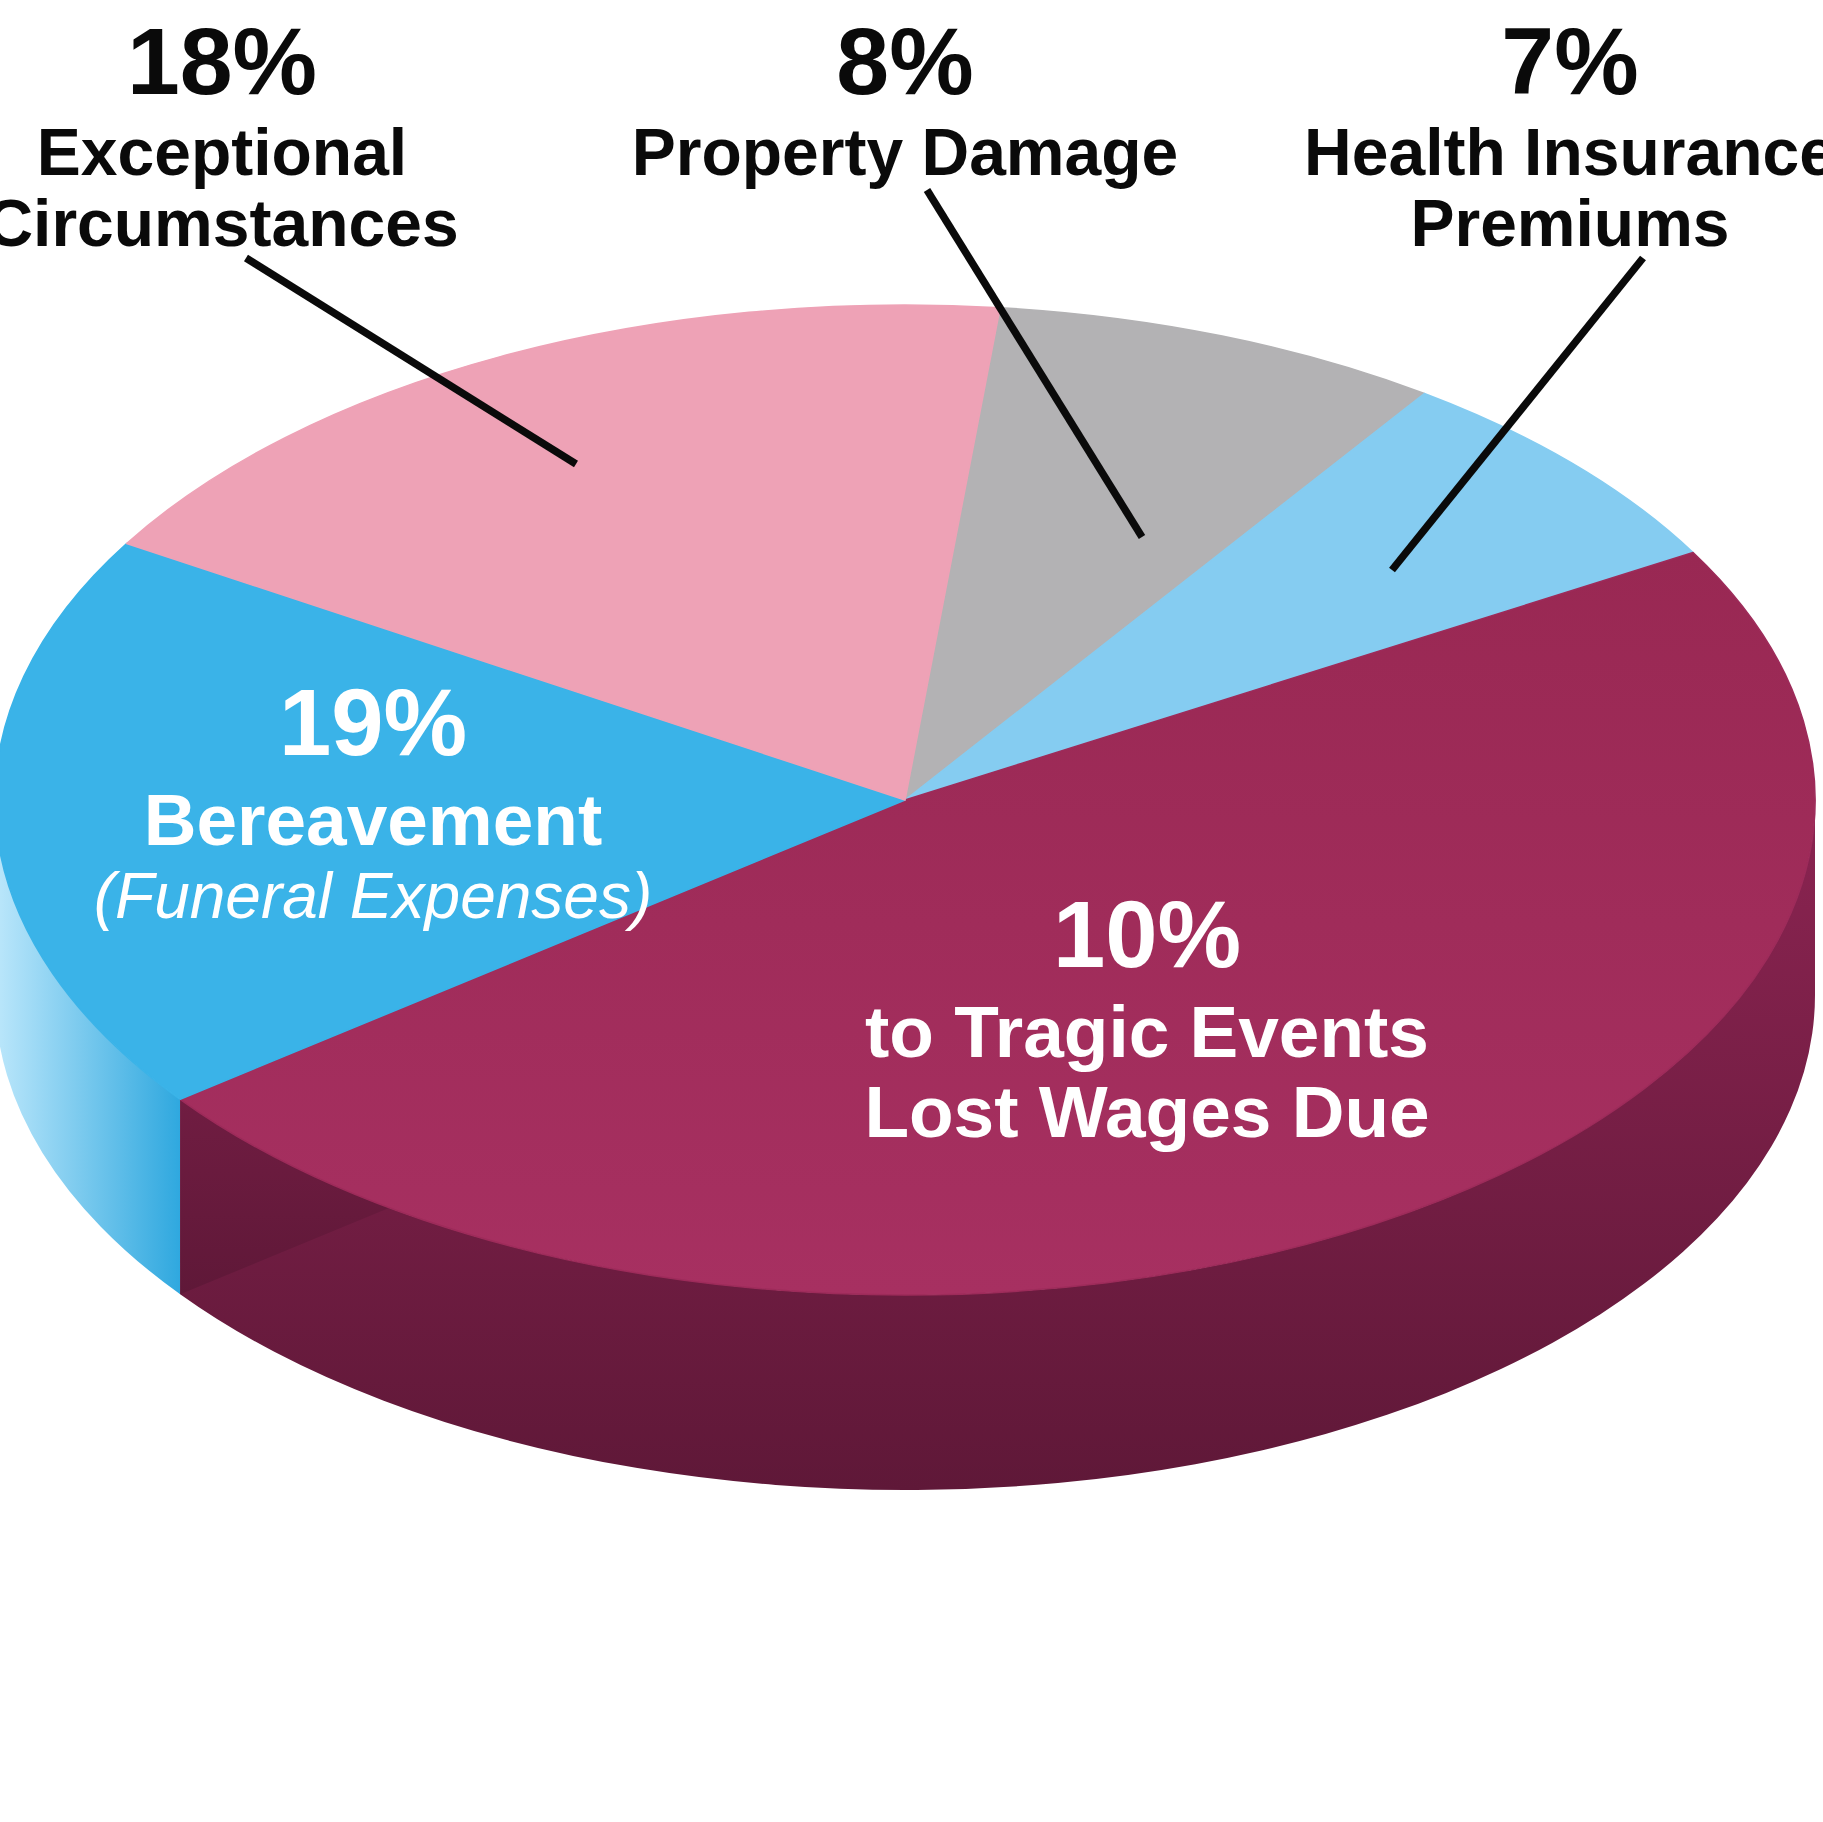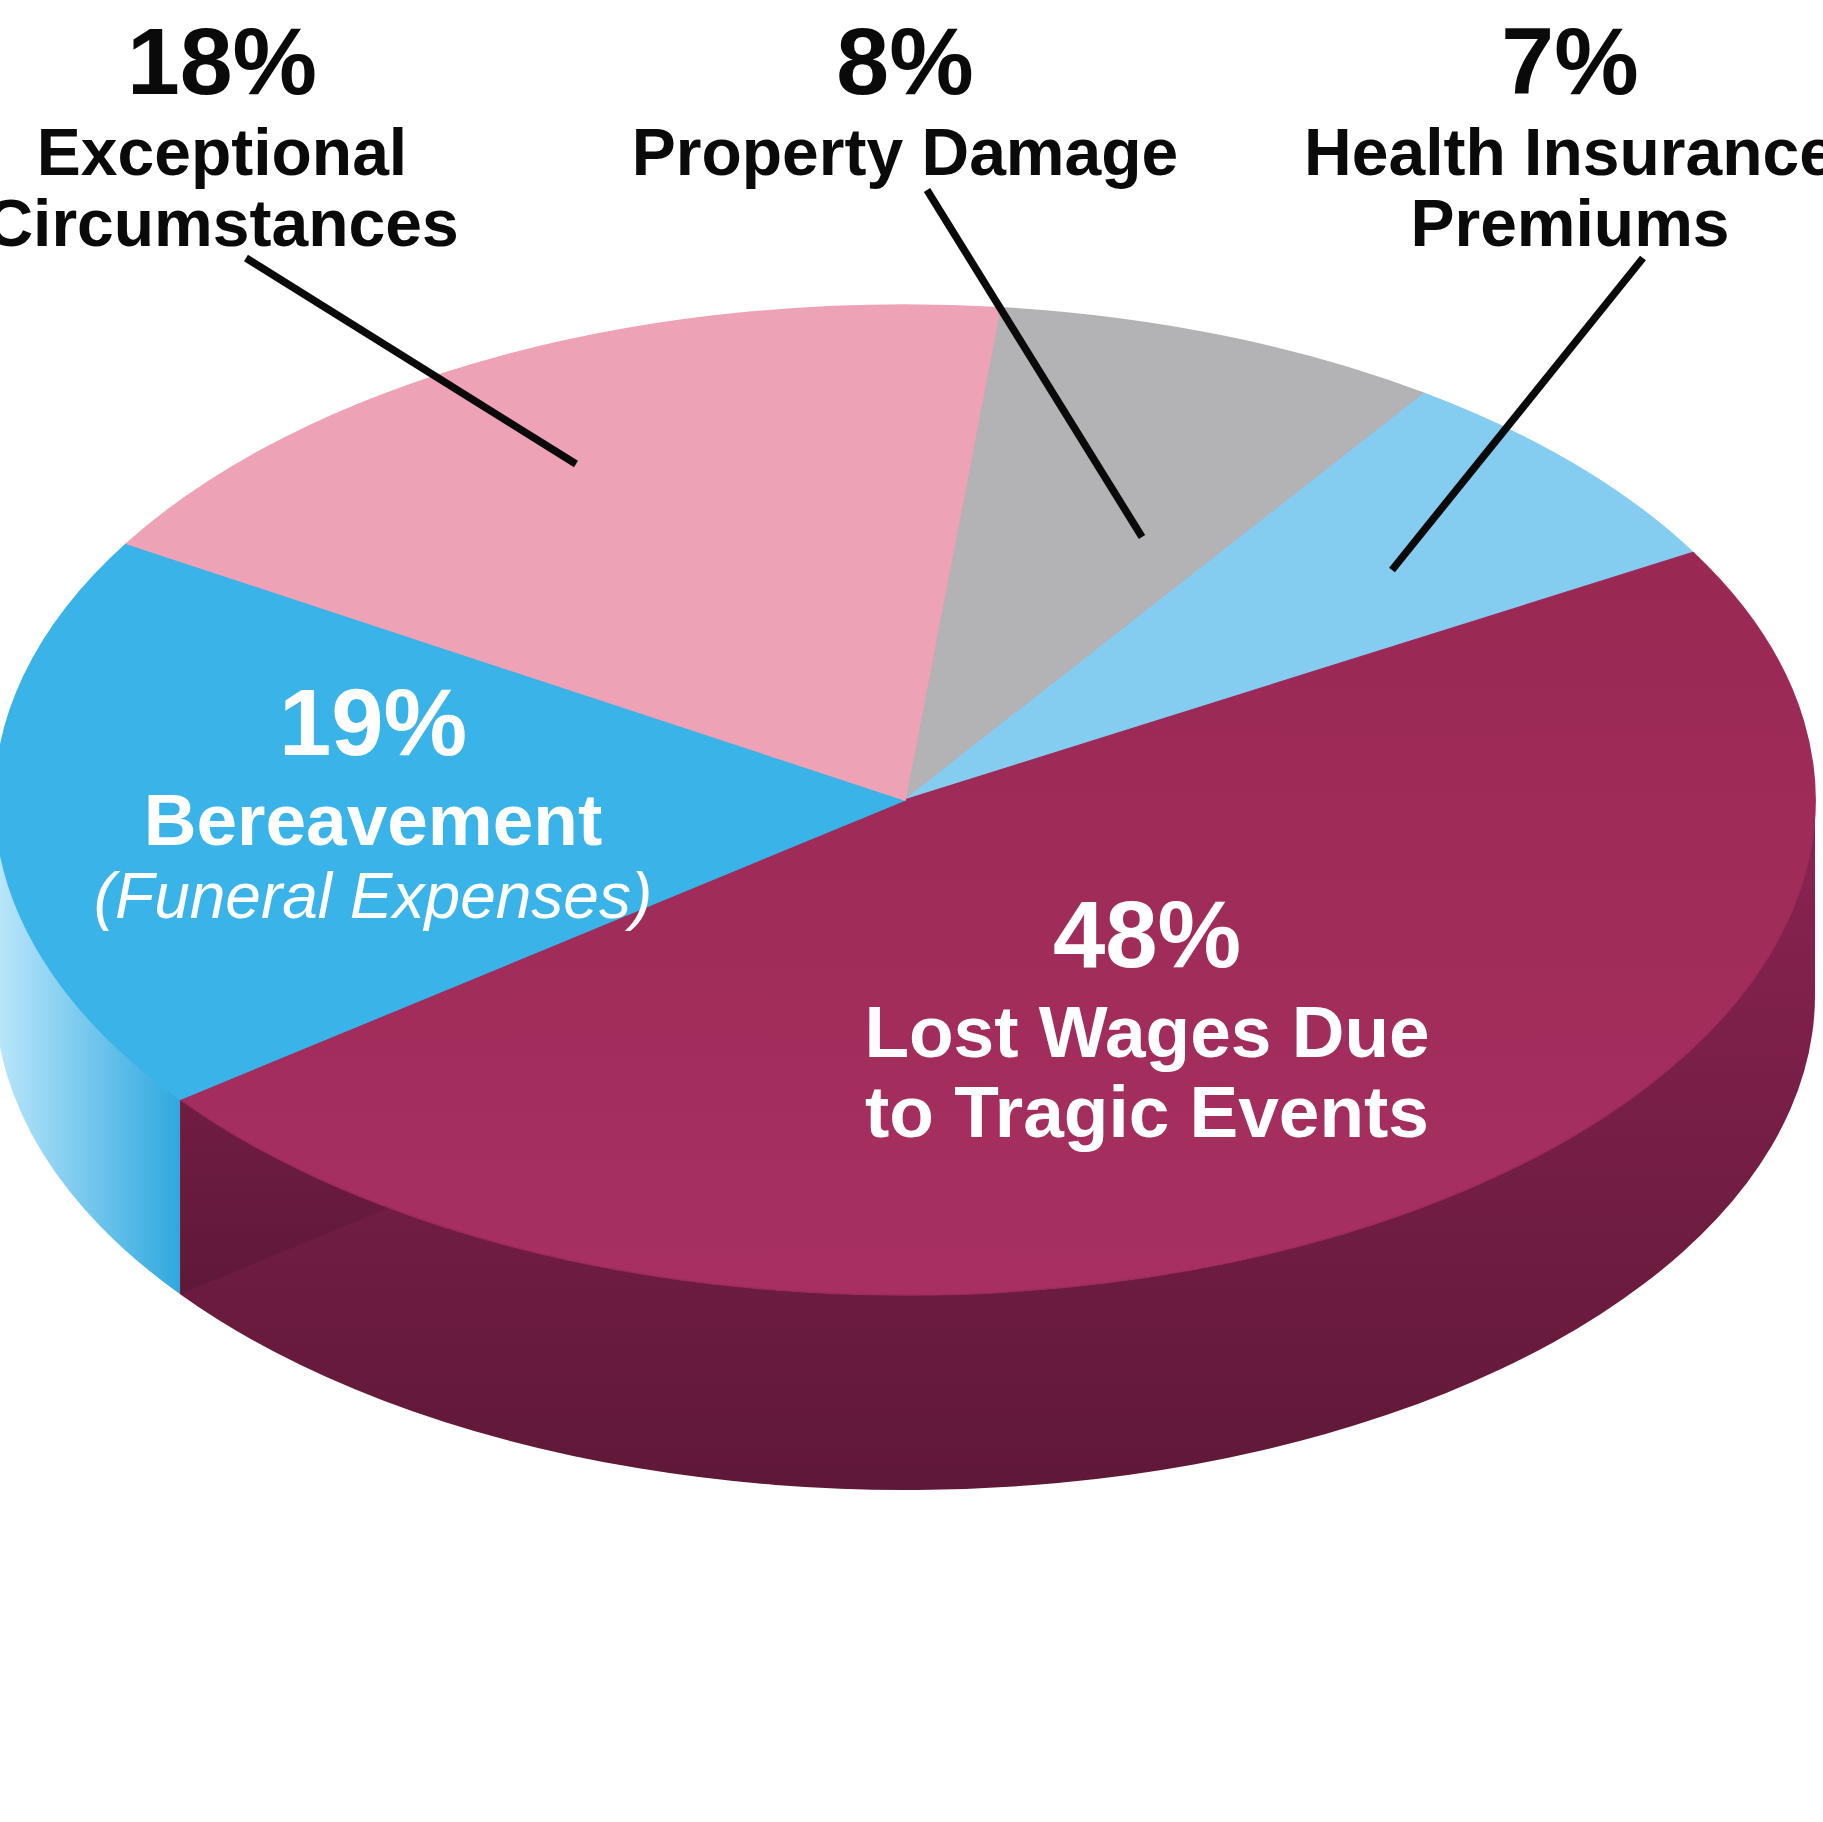--- a/index.html
+++ b/index.html
@@ -99,18 +99,18 @@
     <div class="name">Premiums</div>
   </div>
 
   <div class="inside-label" id="inside-19">
     <div class="pct">19%</div>
     <div class="name">Bereavement</div>
     <div class="sub">(Funeral Expenses)</div>
   </div>
 
   <div class="inside-label" id="inside-48">
-    <div class="pct">48%</div>
+    <div class="pct">10%</div>
+    <div class="name">to Tragic Events</div>
     <div class="name">Lost Wages Due</div>
-    <div class="name">to Tragic Events</div>
   </div>
 
 </div>
 
 </body></html>

